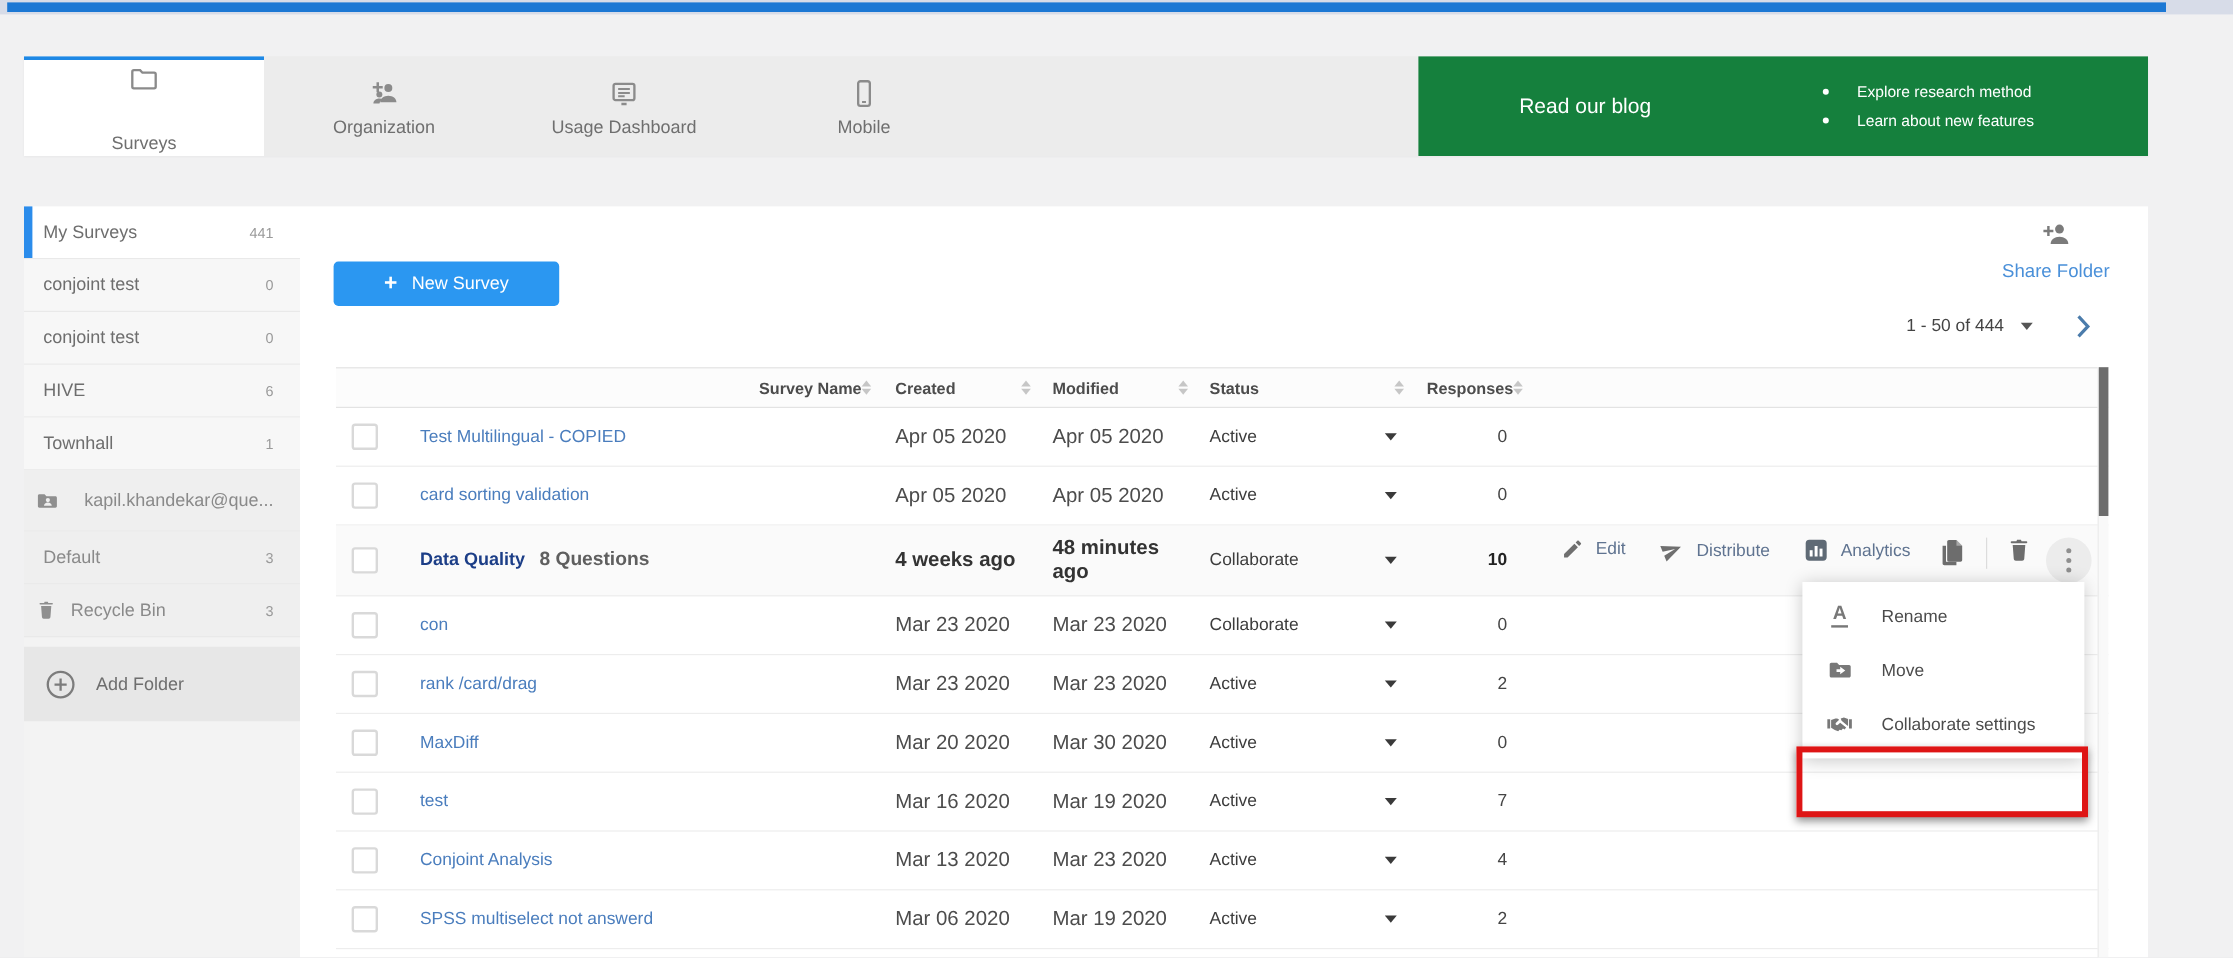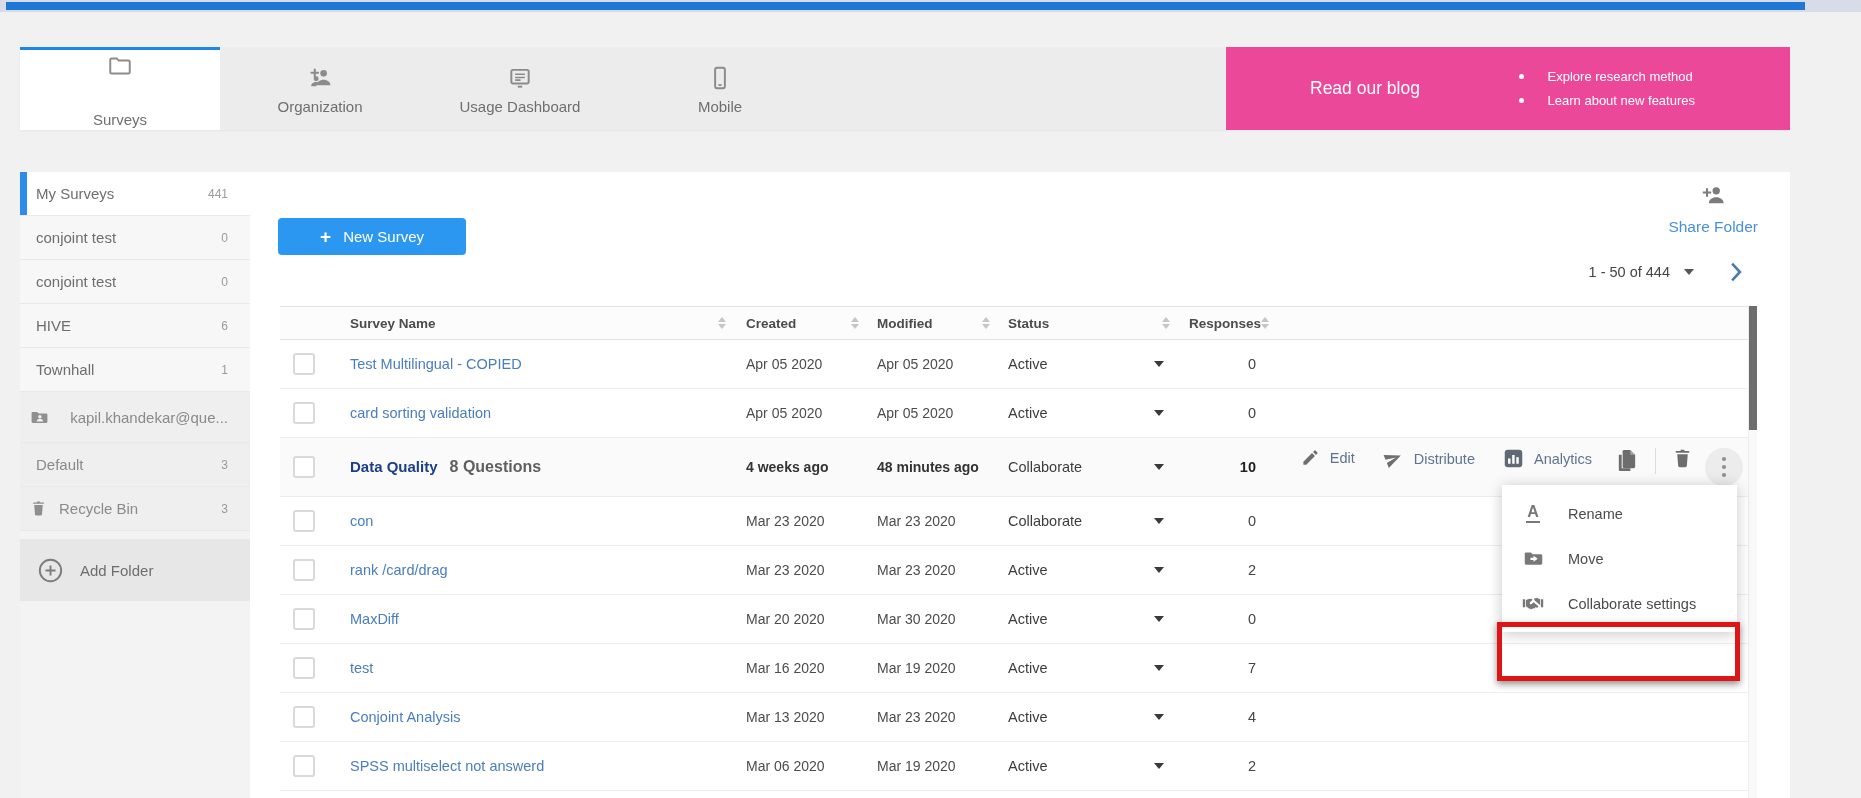--- a/index.html
+++ b/index.html
@@ -9,21 +9,21 @@
 
   
   .top-strip { position:absolute; left:0; top:0; width:100%; height:12px; background:#d7dce8; }
   .loading-bar { position:absolute; left:6px; top:2px; width:1799px; height:8px; background:#1c78d4; }
 
   
   .tabbar { position:absolute; left:20px; top:47px; width:1770px; height:83px; background:#ececec; display:flex; box-shadow:0 1px 2px rgba(0,0,0,0.05); }
   .tab { width:200px; height:100%; display:flex; flex-direction:column; align-items:center; justify-content:center; gap:7px; color:#6f6f6f; font-size:15px; border-top:3px solid transparent; cursor:pointer; }
   .tab .ticon { color:#8b8b8b; height:26px; display:flex; align-items:center; }
   .tab.active { background:#fff; border-top:3px solid #1e88e5;gap:32px; }
-  .banner { margin-left:auto; width:564px; height:100%; background:#ec4899; color:#fff; display:flex; align-items:center;justify-content:flex-end; }
+  .banner { margin-left:auto; width:608px; height:100%; background:#15803d; color:#fff; display:flex; align-items:center;justify-content:flex-end; }
   .banner-title { font-size:17.5px; margin-left:84px; white-space:nowrap; cursor:pointer; }
   .banner-list { margin-left:auto; margin-right:95px; display:flex; flex-direction:column; gap:9px; font-size:13px; }
   .banner-list .b-item { display:flex; align-items:center; gap:24px; white-space:nowrap; }
   .banner-list .dot { width:5px; height:5px; border-radius:50%; background:#fff; flex:0 0 auto; }
 
   
   .sidebar { position:absolute; left:20px; top:172px; width:230px; bottom:0; background:#f3f3f3; }
   .side-item { position:relative; height:44px; display:flex; align-items:center; padding:0 22px 0 16px; font-size:15px; color:#6e6e6e; background:#f7f7f7; border-bottom:1px solid #e9e9e9; cursor:pointer; }
   .side-item .count { margin-left:auto; font-size:12px; color:#9a9a9a; }
   .side-item.active { background:#fff; }
@@ -44,35 +44,35 @@
   .new-survey .plus { font-size:19px; font-weight:bold; line-height:1; }
   .pagination { position:absolute; top:90px; right:48px; display:flex; align-items:center; gap:14px; font-size:14.5px; color:#444; }
   .pagination .pg-caret { width:0; height:0; border-left:5px solid transparent; border-right:5px solid transparent; border-top:6px solid #555; cursor:pointer; }
   .pagination .next { margin-left:22px; display:flex; cursor:pointer; }
 
   
   .table { position:absolute; left:30px; top:134px; right:33px; }
   .thead, .trow { display:grid; grid-template-columns:68px 388px 131px 131px 180px 94px 1fr; align-items:center; }
   .thead { height:34px; border-top:1px solid #e3e3e3; border-bottom:1px solid #e3e3e3; background:#fcfcfc; font-size:13.5px; font-weight:bold; color:#4c4c4c; }
   .hcell { display:flex; align-items:center; justify-content:space-between; padding:0 8px 0 10px; }
-  .hcell.first { padding-left:2px; padding-right:10px; }
+  .hcell.first { padding-left:2px; padding-right:10px;justify-content:flex-end; }
   .hcell.last { justify-content:flex-start; padding-left:11px; }
   .sort { display:flex; flex-direction:column; gap:2px; cursor:pointer; }
   .sort i { display:block; width:0; height:0; border-left:4px solid transparent; border-right:4px solid transparent; }
   .sort .up { border-bottom:5px solid #c6c6c6; }
   .sort .dn { border-top:5px solid #c6c6c6; }
   .trow { height:49px; border-bottom:1px solid #ededed; font-size:14.5px; }
   .trow.hover { height:59px; background:#fafafa; }
   .cell.check { padding-left:13px; }
   .checkbox { display:block; width:22px; height:22px; border:2px solid #d9d9d9; border-radius:3px; background:#fff; cursor:pointer; }
   .cell.name { padding-left:2px; display:flex; align-items:baseline; gap:12px; }
   .link { color:#4a7dbd; cursor:pointer; }
   .link.strong { color:#1c3e87; font-weight:bold; font-size:15px; }
   .questions { font-size:16px; font-weight:bold; color:#5f5f5f; }
-  .cell.date { padding-left:10px; color:#4c4c4c; font-size:14px; }
+  .cell.date { padding-left:10px; color:#4c4c4c; font-size:17px; }
   .trow.hover .cell.date { font-weight:bold; color:#333; }
   .cell.status { display:flex; align-items:center; justify-content:space-between; padding:0 14px 0 10px; color:#3c3c3c; cursor:pointer; }
   .caret { width:0; height:0; border-left:5px solid transparent; border-right:5px solid transparent; border-top:6px solid #3a3a3a; }
   .cell.resp { display:flex; justify-content:flex-end; padding-right:16px; color:#454545; }
   .trow.hover .cell.resp { font-weight:bold; color:#222; }
   .cell.actions { display:flex; align-items:flex-start; justify-content:flex-end; padding-right:14px; }
   .act { display:flex; align-items:center; gap:10px; color:#5f7390; font-size:14.5px; cursor:pointer; }
   .act .aicon { color:#6f6f6f; display:flex; }
   .gap28 { width:28px; } .gap22 { width:22px; } .gap16 { width:16px; } .gap12 { width:12px; }
   .vdiv { width:1px; height:26px; background:#dcdcdc; }

